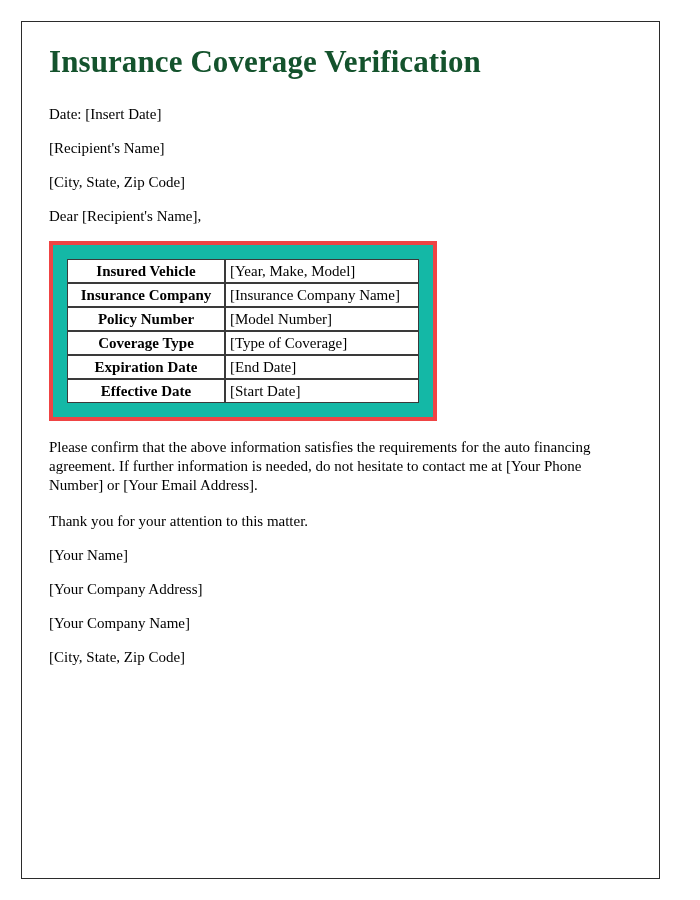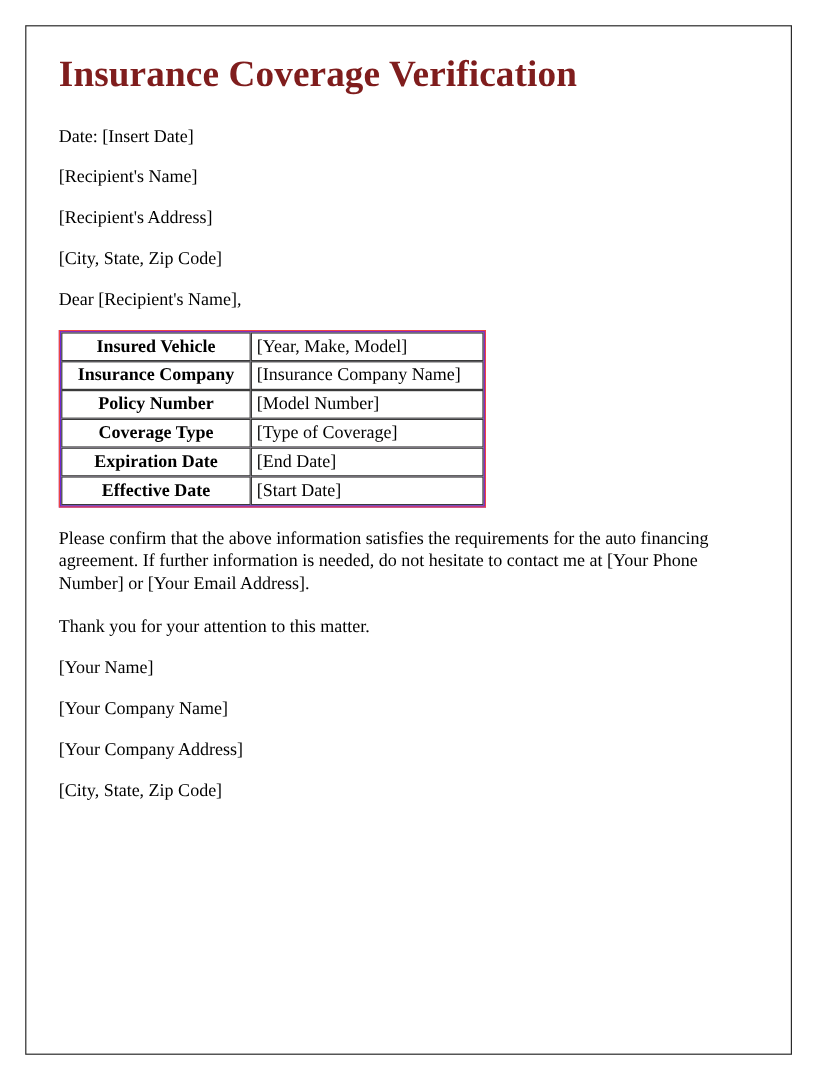--- a/index.html
+++ b/index.html
@@ -33,42 +33,42 @@
     width: 585px;
   }
 
   .doc-title {
     font-family: "Liberation Serif", "DejaVu Serif", serif;
     font-size: 31px;
     font-weight: bold;
     line-height: 1.1;
     margin: 0 0 26px 0;
     letter-spacing: 0.1px;
-    color: #7f1d1d;
+    color: #14532d;
   }
 
   .para {
     font-size: 15px;
     line-height: 19px;
     margin: 0 0 15px 0;
     text-align: left;
     color: #000000;
   }
 
   .para.body-block {
     margin-bottom: 17px;
   }
 
   .info-table {
     border-collapse: separate;
     border-spacing: 0;
-    border: 1px solid #ef4444;
-    padding: 1px;
+    border: 4px solid #ef4444;
+    padding: 14px;
     margin: 0 0 17px 0;
-    background: #6d28d9;
+    background: #14b8a6;
     table-layout: fixed;
     width: 336px;
   }
 
   .info-table td {
     border: 1px solid #3a3a3a;
     font-size: 15px;
     line-height: 18px;
     padding: 2px 4px;
     background: #ffffff;
@@ -94,21 +94,20 @@
 
 <div class="page-frame">
   <div class="page-content">
 
     <h1 class="doc-title">Insurance Coverage Verification</h1>
 
     <p class="para">Date: [Insert Date]</p>
 
     <p class="para">[Recipient's Name]</p>
 
-    <p class="para">[Recipient's Address]</p>
 
     <p class="para">[City, State, Zip Code]</p>
 
     <p class="para">Dear [Recipient's Name],</p>
 
 
     <table class="info-table">
       <tbody>
         <tr>
           <td class="label-cell">Insured Vehicle</td>
@@ -138,20 +137,20 @@
     </table>
 
     <p class="para body-block">Please confirm that the above information satisfies the requirements for the auto financing agreement. If further information is needed, do not hesitate to contact me at [Your Phone Number] or [Your Email Address].</p>
 
     <p class="para">Thank you for your attention to this matter.</p>
 
 
     <p class="para">[Your Name]</p>
 
 
+    <p class="para">[Your Company Address]</p>
+
     <p class="para">[Your Company Name]</p>
-
-    <p class="para">[Your Company Address]</p>
 
     <p class="para">[City, State, Zip Code]</p>
 
   </div>
 </div>
 
 </body></html>

